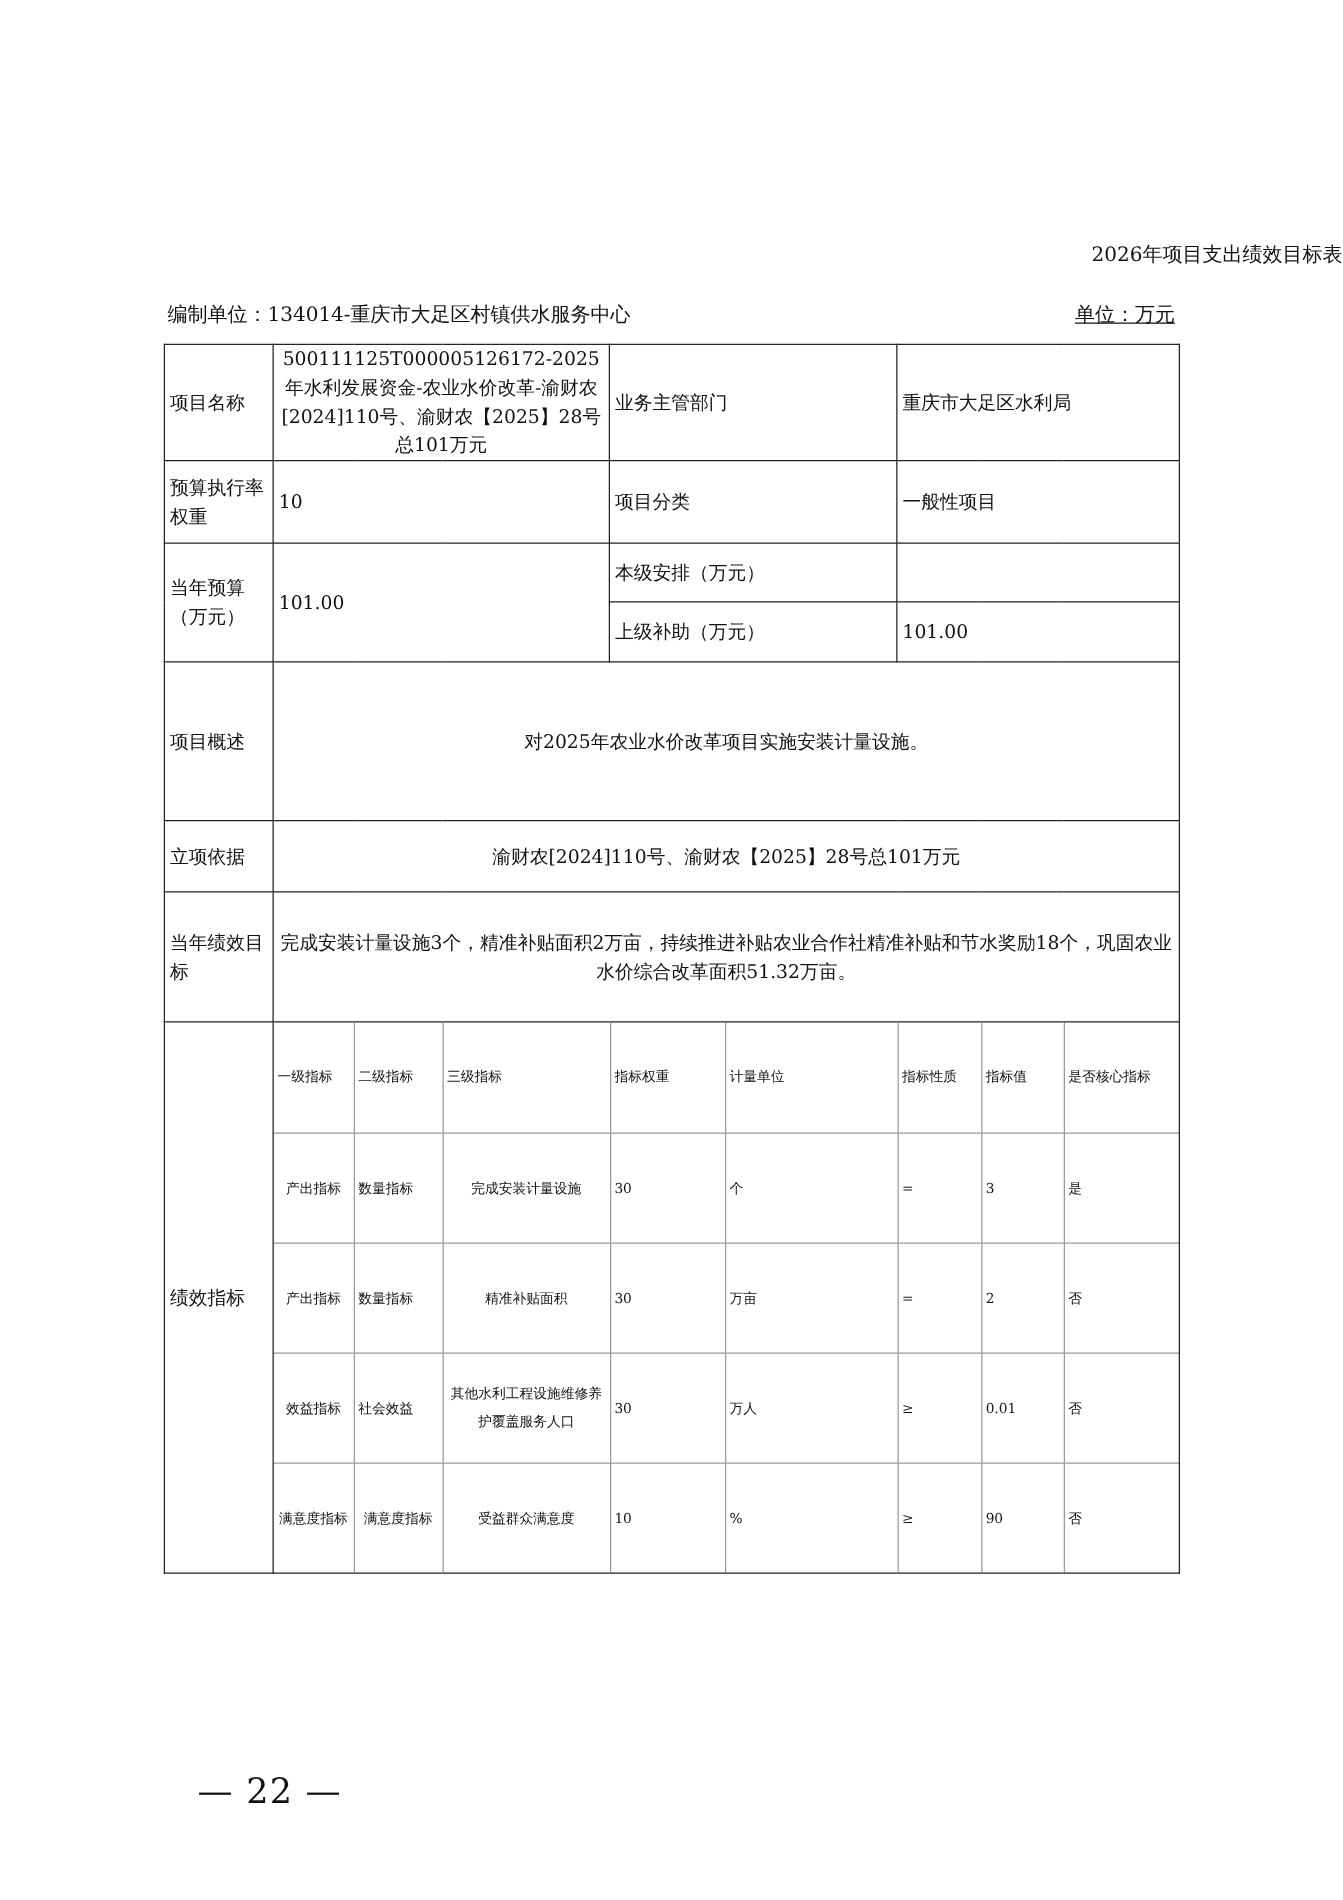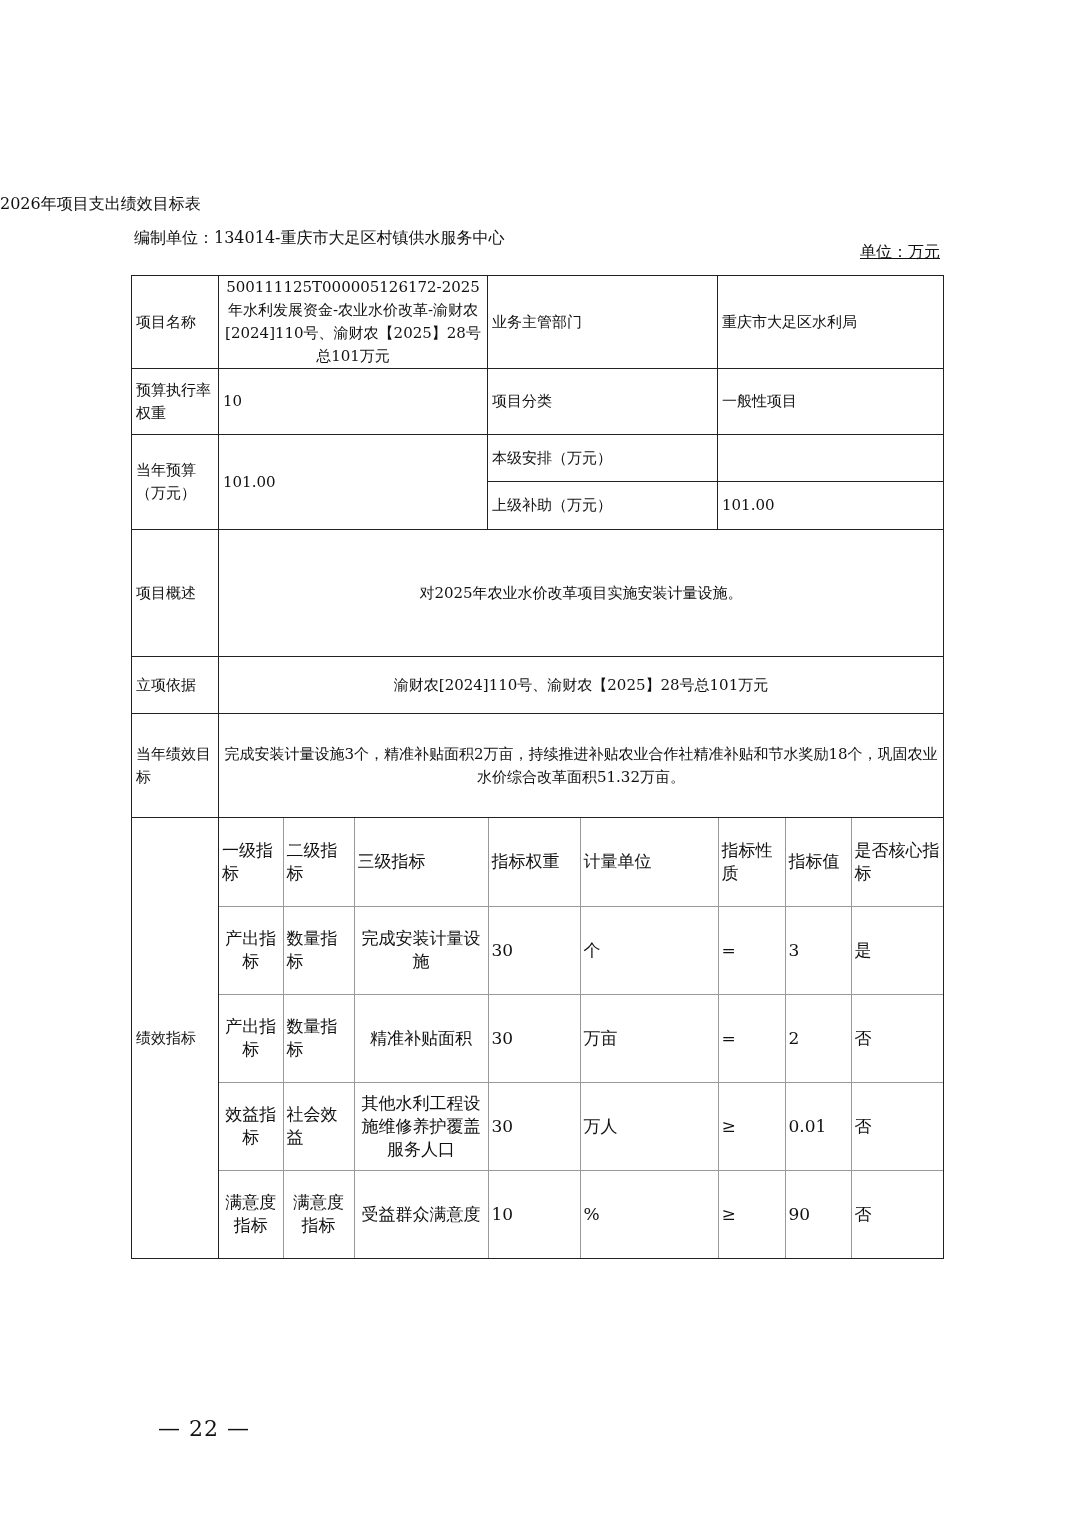--- a/index.html
+++ b/index.html
@@ -1,27 +1,27 @@
 <!DOCTYPE html>
 <html><head>
 <meta charset="utf-8">
 <style>
   html, body { margin:0; padding:0; background:#ffffff; }
   body { width:1074px; height:1520px; position:relative; font-family:"DejaVu Serif","Liberation Serif",serif; color:#111; }
-  .title { position:absolute; top:194px; left:0; width:1074px; text-align:left; font-size:16px; }
-  .meta-left { position:absolute; top:228px; left:134px; font-size:16px; }
+  .title { position:absolute; top:194px; left:0; width:1074px; text-align:right; font-size:16px; }
+  .meta-left { position:absolute; top:242px; left:134px; font-size:16px; }
   .meta-right { position:absolute; top:242px; right:134px; font-size:16px;text-decoration:underline; }
-  .page-num { position:absolute; top:1416px; left:158px; font-size:22px; font-family:"DejaVu Serif","Liberation Serif",serif; letter-spacing:1px; }
+  .page-num { position:absolute; top:1416px; left:158px; font-size:28px; font-family:"DejaVu Serif","Liberation Serif",serif; letter-spacing:1px; }
 
   table.main { position:absolute; top:275px; left:131px; width:812px; border-collapse:collapse; table-layout:fixed; font-size:15px; }
   table.main td { border:1.5px solid #222; padding:0 4px; vertical-align:middle; line-height:23px; }
   .c { text-align:left; }
   .l { text-align:center; }
 
-  table.ind { width:100%; height:100%; border-collapse:collapse; table-layout:fixed; font-size:17px; }
+  table.ind { width:100%; height:100%; border-collapse:collapse; table-layout:fixed; font-size:11px; }
   table.ind td { border:1px solid #999; padding:0 3px; line-height:23px; vertical-align:middle; }
   table.ind tr:first-child td { border-top:none; }
   table.ind tr:last-child td { border-bottom:none; }
   table.ind td:first-child { border-left:none; }
   table.ind td:last-child { border-right:none; }
   td.nest { padding:0 !important; }
 </style>
 </head>
 <body>
 

